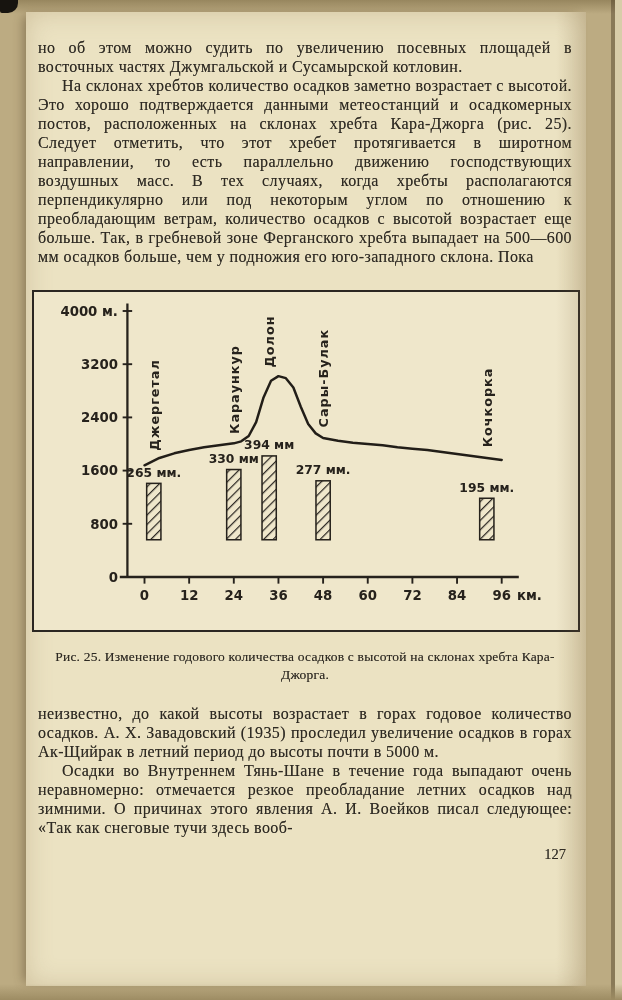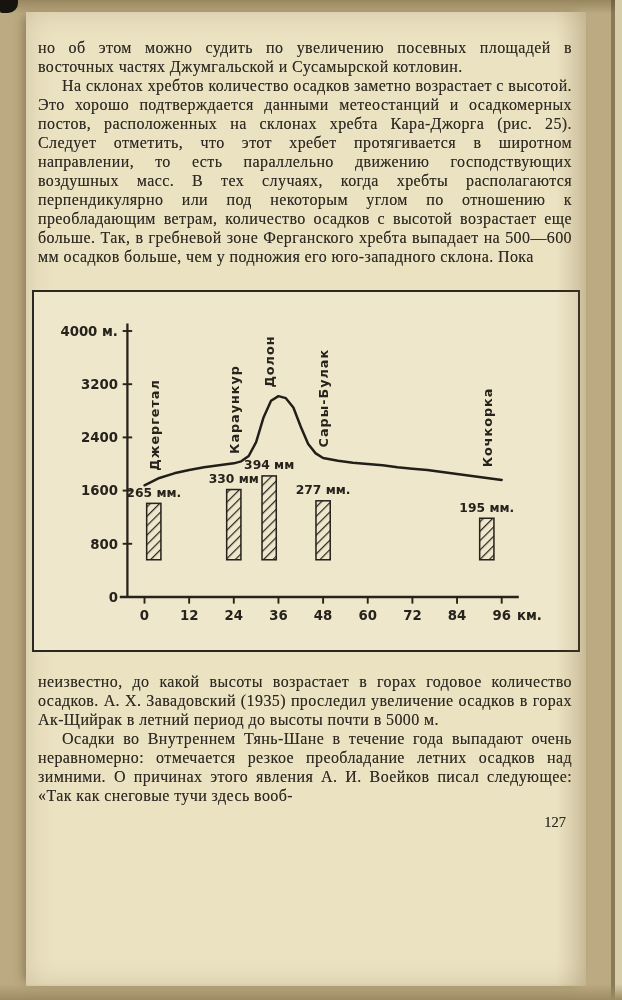--- a/index.html
+++ b/index.html
@@ -45,21 +45,21 @@
   .para {
     font-size:16px; line-height:19px; letter-spacing:.4px;
     text-align:justify; color:#2e2a23;
     text-shadow:0 0 .5px rgba(46,42,35,.55);
   }
   .indent { text-indent:24px; }
   .figure-box {
     margin:24px -8px 0 -6px;
     border:2px solid #2b2722;
     background:#efe7cb;
-    padding:20px 6px 4px 6px;
+    padding:0 6px 4px 6px;
   }
   .figure-box svg { display:block; width:100%; height:auto; }
   svg text { font-family:"DejaVu Sans", sans-serif; }
   .caption {
     margin:16px auto 0 auto; max-width:525px;
     text-align:center; font-size:13.5px; line-height:18px;
     color:#2e2a23; letter-spacing:.2px;
     text-shadow:0 0 .4px rgba(46,42,35,.5);
   }
   .after-figure { margin-top:20px; }
@@ -133,20 +133,21 @@
           <text x="246.20833333333331" y="79.5" font-size="13.5" font-weight="bold" fill="#26221c" letter-spacing="1" transform="rotate(-90 246.20833333333331 79.5)">Долон</text>
           <rect x="290.5" y="198.752" width="15" height="62.048" fill="url(#hatch)" stroke="#26221c" stroke-width="1.6"></rect>
           <text x="298" y="191.752" text-anchor="middle" font-size="13" font-weight="bold" fill="#26221c">277 мм.</text>
           <text x="303" y="142.5" font-size="13.5" font-weight="bold" fill="#26221c" letter-spacing="1" transform="rotate(-90 303 142.5)">Сары-Булак</text>
           <rect x="462.83333333333337" y="217.12" width="15" height="43.68000000000001" fill="url(#hatch)" stroke="#26221c" stroke-width="1.6"></rect>
           <text x="470.33333333333337" y="210.12" text-anchor="middle" font-size="13" font-weight="bold" fill="#26221c">195 мм.</text>
           <text x="475.33333333333337" y="163.5" font-size="13.5" font-weight="bold" fill="#26221c" letter-spacing="1" transform="rotate(-90 475.33333333333337 163.5)">Кочкорка</text>
         </svg>
     </figure>
 
+    <div class="caption">Рис. 25. Изменение годового количества осадков с высотой на склонах хребта Кара-Джорга.</div>
 
     <p class="para after-figure">неизвестно, до какой высоты возрастает в горах годовое количество осадков. А. Х. Завадовский (1935) проследил увеличение осадков в горах Ак-Щийрак в летний период до высоты почти в 5000 м.</p>
     <p class="para indent">Осадки во Внутреннем Тянь-Шане в течение года выпадают очень неравномерно: отмечается резкое преобладание летних осадков над зимними. О причинах этого явления А. И. Воейков писал следующее: «Так как снеговые тучи здесь вооб-</p>
 
     <div class="page-number">127</div>
     <div class="right-shade"></div>
   </div>
 </div>
 
 </body></html>

